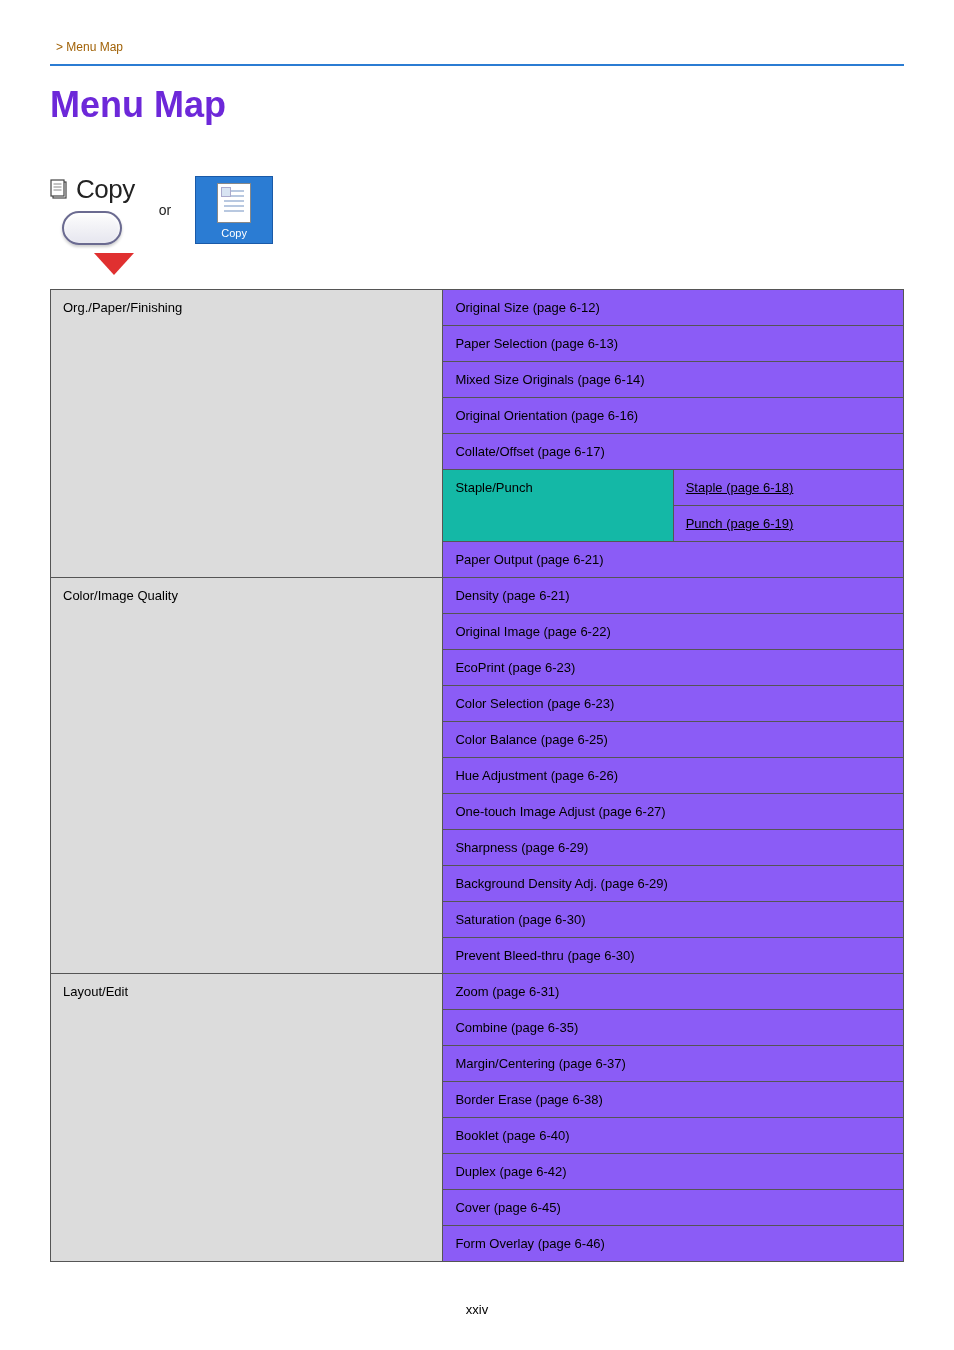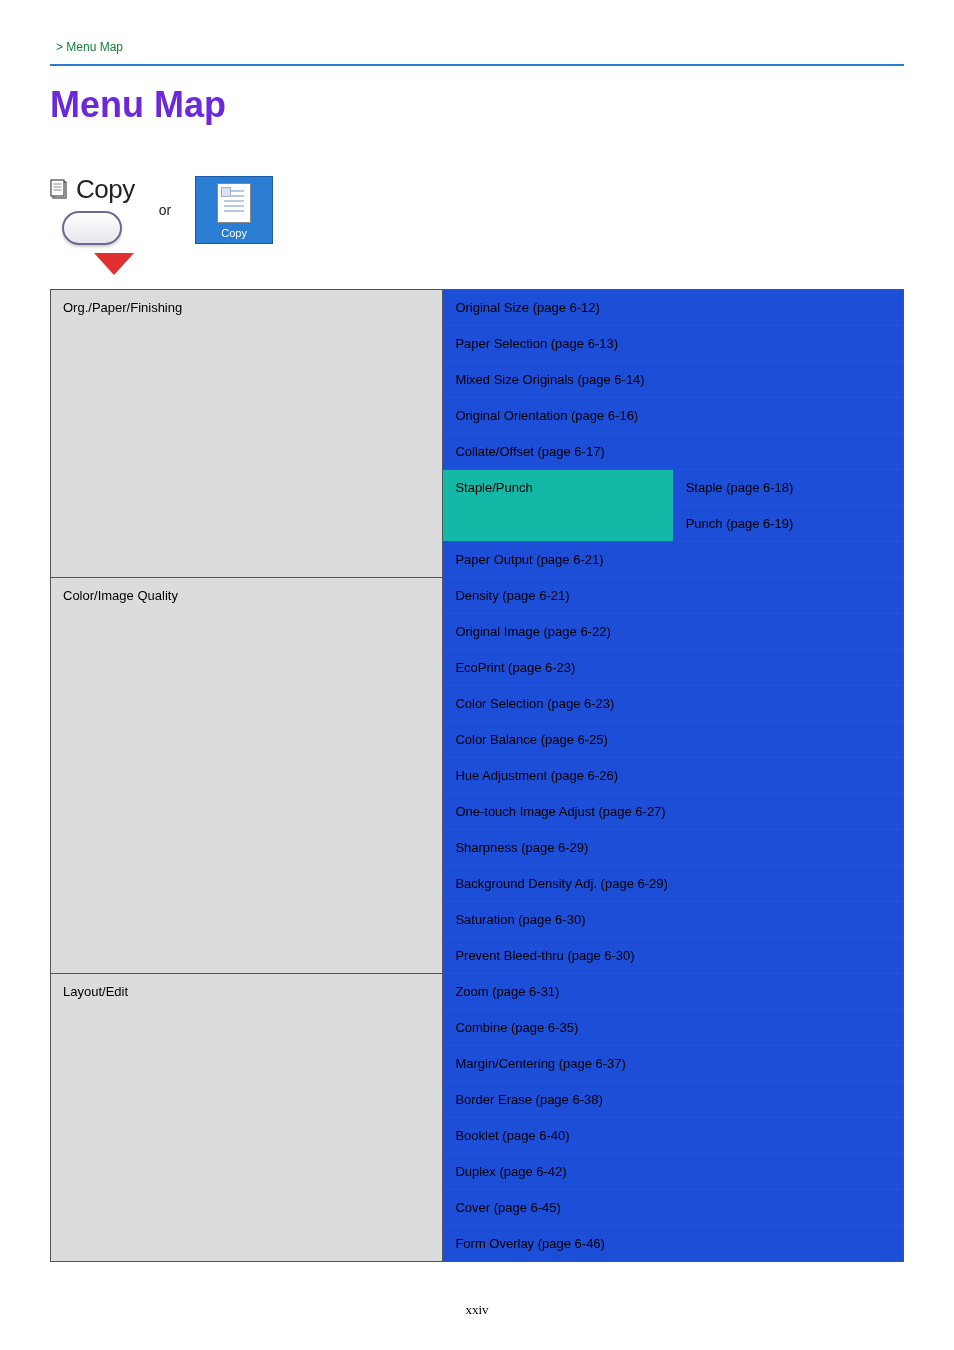--- a/index.html
+++ b/index.html
@@ -9,21 +9,21 @@
     width: 954px;
     margin: 0 auto;
     color: #000;
     font-size: 13px;
   }
   .page {
     padding: 40px 50px 30px 50px;
   }
   .breadcrumb {
     font-size: 12px;
-    color: #15803d;
+    color: #a16207;
     margin-bottom: 10px;
     padding-left: 6px;
   }
   .hr-top {
     border: none;
     border-top: 2px solid #2b7cd3;
     margin-bottom: 18px;
   }
   .title {
     color: #6d28d9;
@@ -122,38 +122,38 @@
   table.menu {
     width: 100%;
     border-collapse: collapse;
     table-layout: fixed;
   }
   table.menu td {
     border: 1px solid #555;
     padding: 10px 12px;
     font-size: 13px;
     vertical-align: top;
-    background: #1d4ed8;
+    background: #8b5cf6;
   }
   table.menu td.cat {
     background: #dcdcdc;
     width: 46%;
   }
   table.menu td.sub-split {
     background: #14b8a6;
     width: 27%;
   }
   table.menu td.right-split {
     width: 27%;
+    text-decoration: underline;
   }
   .page-num {
     text-align: center;
     font-size: 13px;
     margin-top: 40px;
-    font-family: Liberation Serif, serif;
   }
 </style>
 </head>
 <body>
 
 <div class="page">
   <div class="breadcrumb"> &gt; Menu Map</div>
   <hr class="hr-top">
 
   <h1 class="title">Menu Map</h1>

